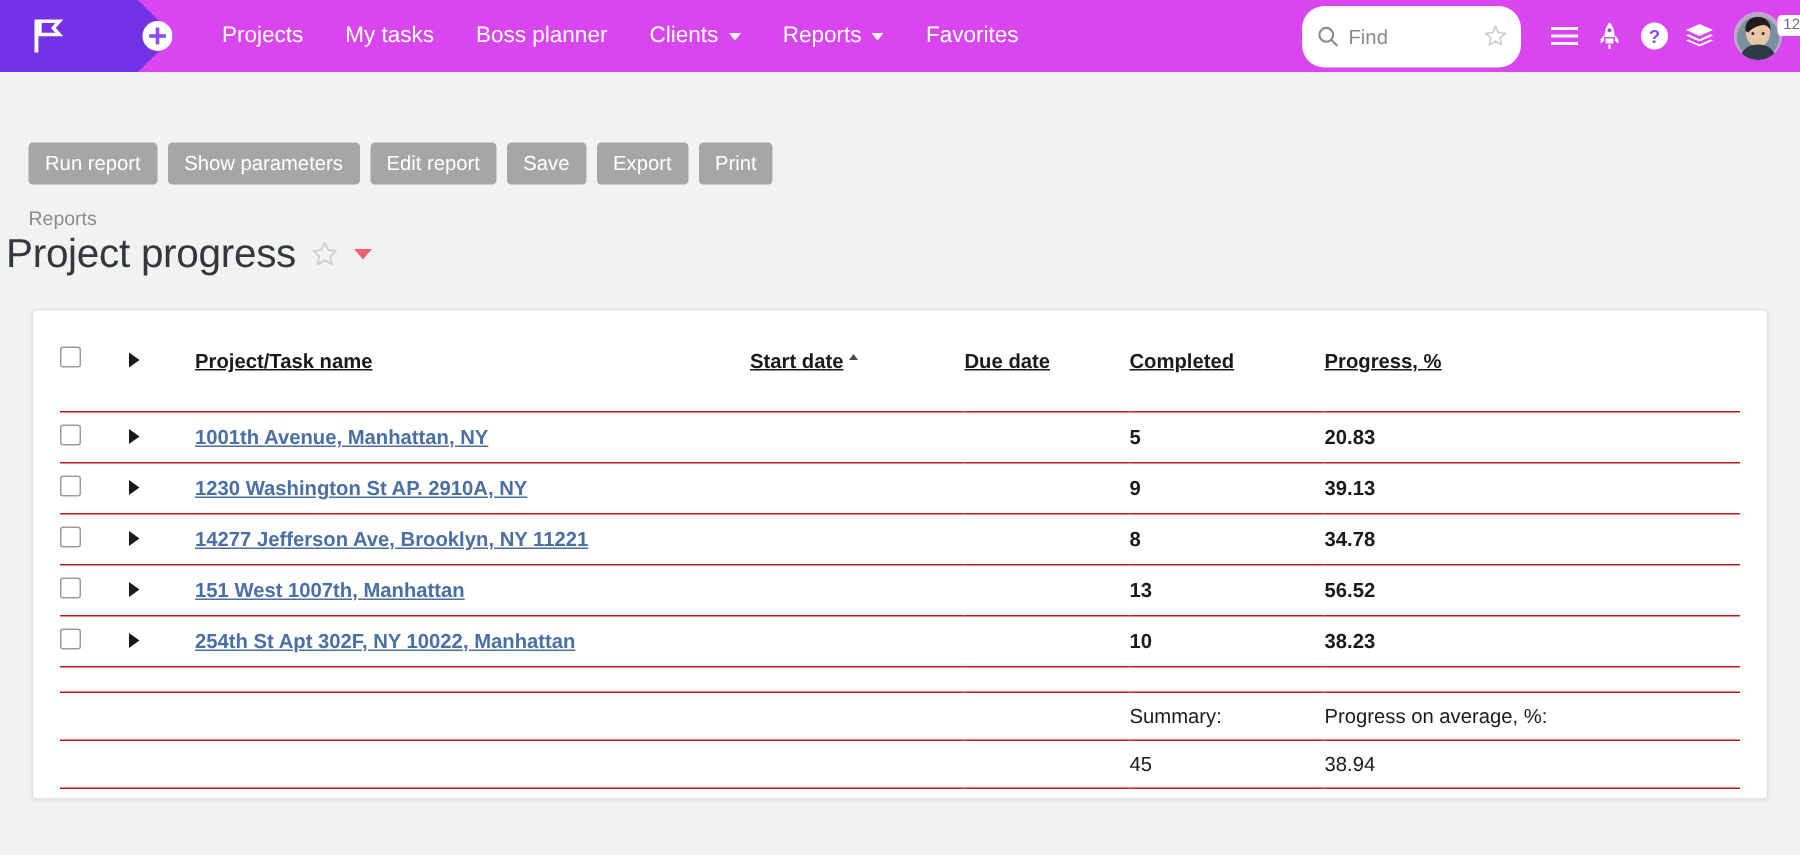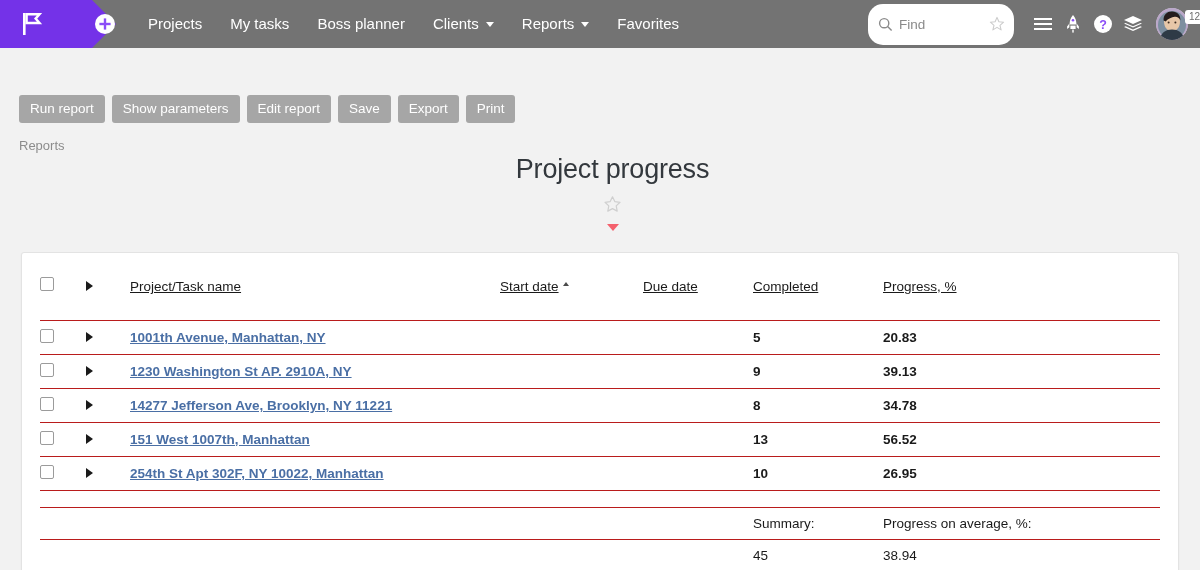--- a/index.html
+++ b/index.html
@@ -9,21 +9,21 @@
     width: 1200px; height: 570px;
     background: #f2f2f2;
     font-family: "Liberation Sans", sans-serif;
     overflow: hidden;
   }
 
   
   .topnav {
     position: relative;
     height: 48px;
-    background: #737373;
+    background: #d946ef;
     display: flex;
     align-items: center;
     overflow: hidden;
   }
   .logo-zone {
     position: absolute;
     left: 0; top: 0;
     width: 92px; height: 48px;
     background: #7432e8;
     z-index: 1;
@@ -156,25 +156,24 @@
     margin-top: 35px;
   }
 
   
   .crumb {
     margin: 15px 0 0 19px;
     font-size: 13px;
     color: #8c8c8c;
   }
   .title-row {
-    margin: 1px 0 0 25px;
+    margin: 1px 0 0 4px;
     display: flex;
     align-items: center;
     gap: 10px;
-    flex-direction: column;
   }
   .ptitle {
     font-size: 27px;
     color: #33383d;
     font-weight: normal;
     letter-spacing: -0.2px;
   }
   .tri-red {
     width: 0; height: 0;
     border-left: 6px solid transparent;
@@ -195,21 +194,21 @@
   }
   table.rpt {
     width: 100%;
     border-collapse: collapse;
     table-layout: fixed;
   }
   table.rpt th {
     text-align: left;
     font-size: 13.5px;
     color: #1a1a1a;
-    font-weight: normal;
+    font-weight: bold;
     padding: 0 0 10px 0;
     vertical-align: bottom;
   }
   table.rpt th .hlabel {
     text-decoration: underline;
     cursor: pointer;
   }
   .hdr-sep td { border-bottom: 3px solid #cdcdcd; height: 0; padding: 0; }
   table.rpt td {
     font-size: 13.5px;
@@ -474,21 +473,21 @@
         <td class="bold-val">13</td>
         <td class="bold-val">56.52</td>
       </tr>
       <tr>
         <td><span class="cb"></span></td>
         <td><span class="expand"></span></td>
         <td><span class="plink">254th St Apt 302F, NY 10022, Manhattan</span></td>
         <td></td>
         <td></td>
         <td class="bold-val">10</td>
-        <td class="bold-val">26.95</td>
+        <td class="bold-val">38.23</td>
       </tr>
       <tr class="foot-sep">
           <td colspan="7"></td>
         </tr>
       <tr class="sum-row">
         <td colspan="5"></td>
         <td>Summary:</td>
         <td>Progress on average, %:</td>
       </tr>
       <tr class="sum-val">

